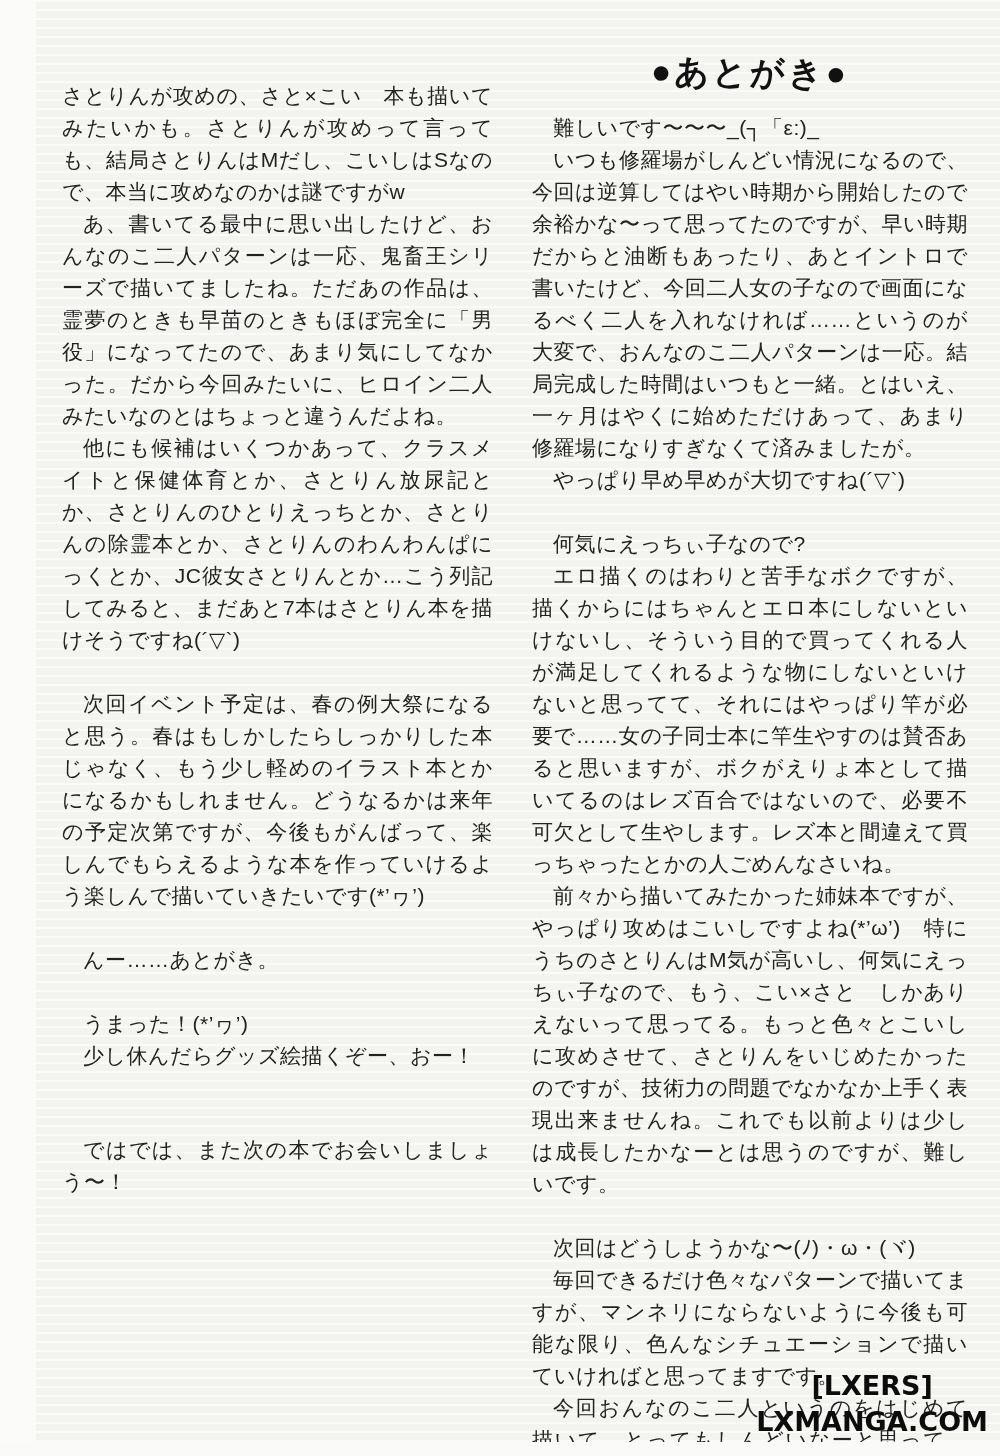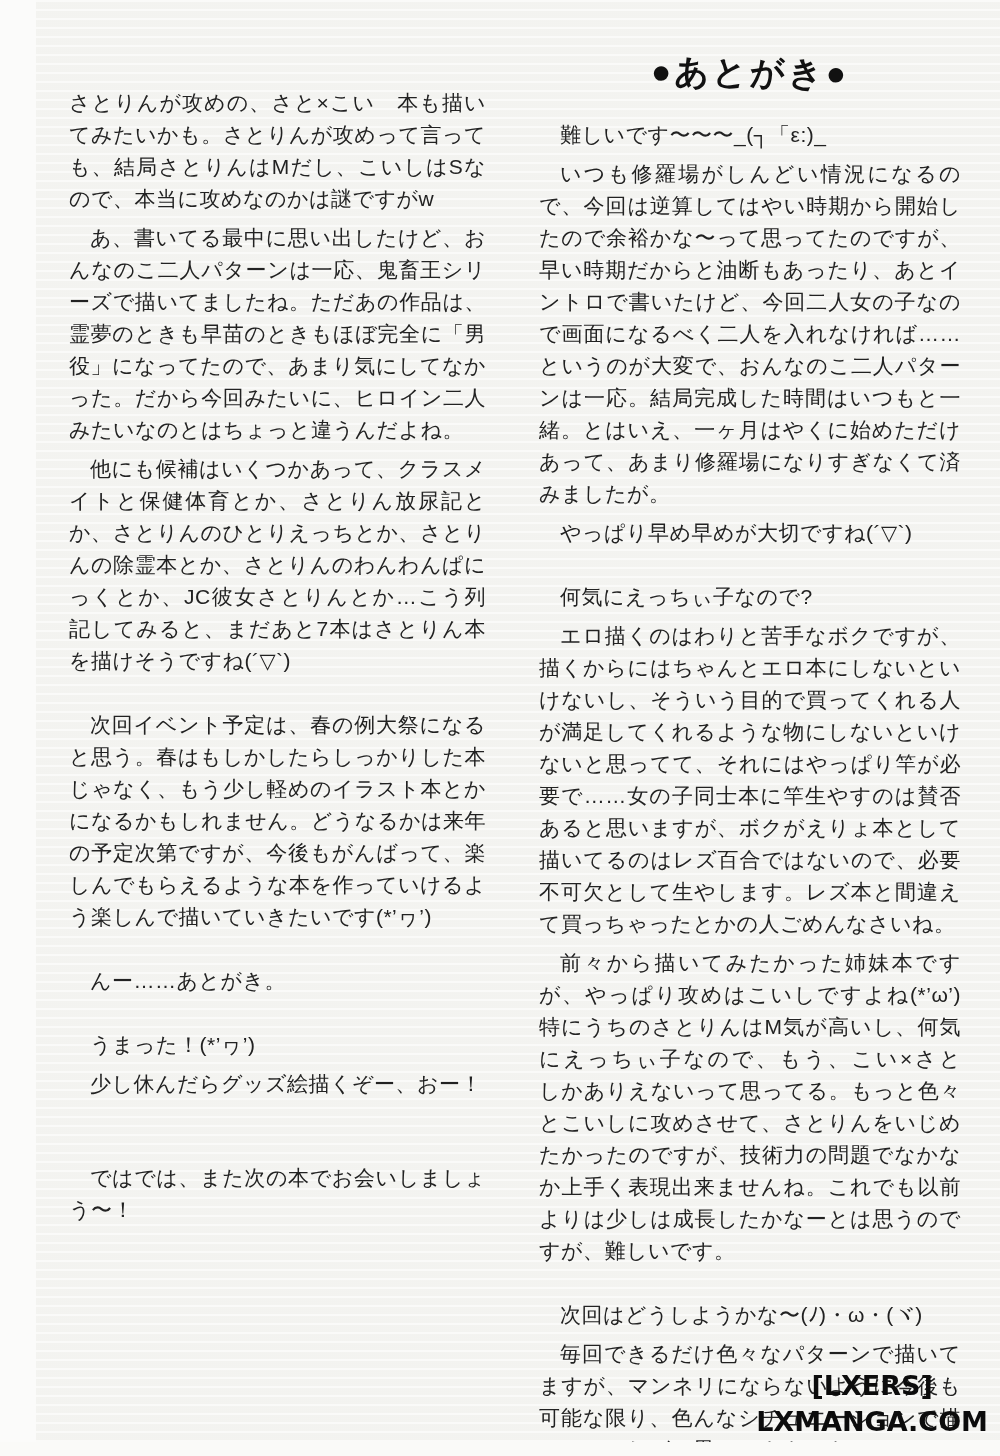--- a/index.html
+++ b/index.html
@@ -52,21 +52,21 @@
     position: absolute;
     font-size: 21px;
     line-height: 32px;
     text-align: justify;
     text-align-last: left;
     letter-spacing: 0.5px;
     color: #222;
   }
   .col-left  { left: 62px;  top: 80px;  width: 431px; }
   .col-right { left: 532px; top: 112px; width: 436px; }
-  .para { margin: 7px; }
+  .para { margin: 0; }
   .para.indent { text-indent: 1em; }
   .para.gap1 { margin-top: 32px; }
   .para.gap2 { margin-top: 62px; }
   .watermark {
     position: absolute;
     right: 12px;
     bottom: 16px;
     text-align: right;
     font-weight: 800;
     font-size: 27px;

